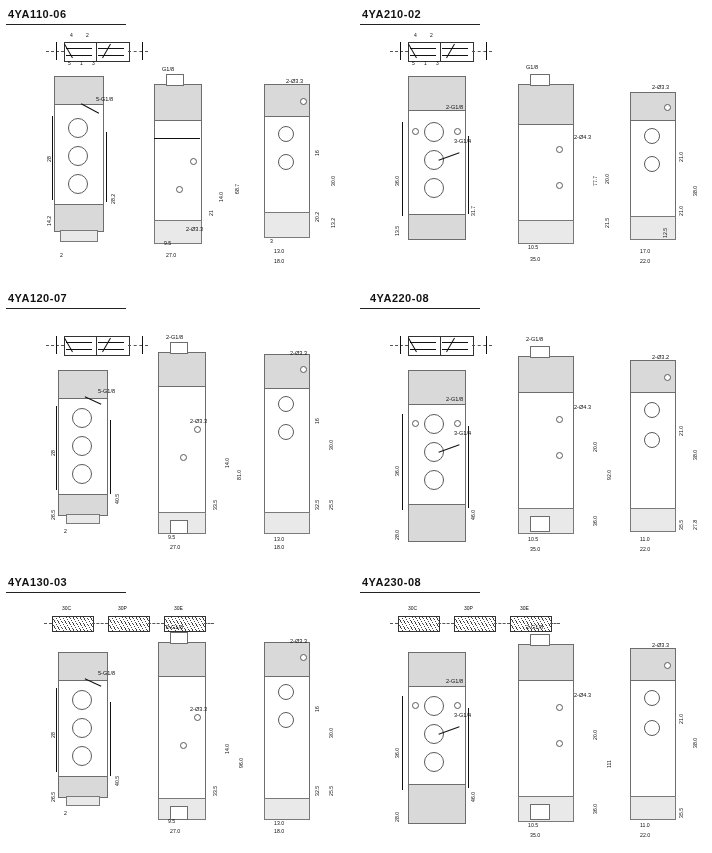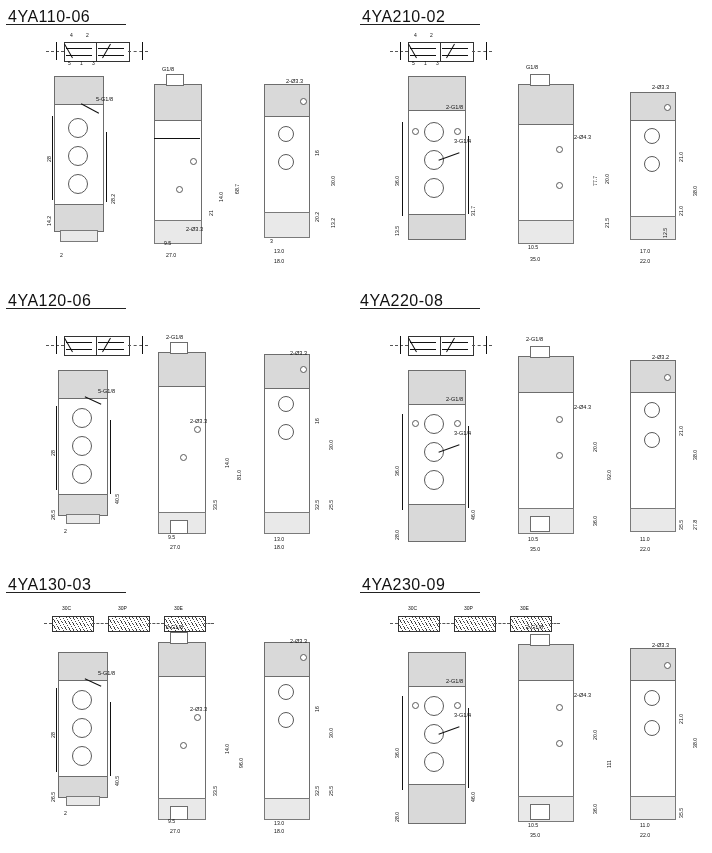--- a/index.html
+++ b/index.html
@@ -1,19 +1,19 @@
 <!DOCTYPE html>
 <html><head>
 <meta charset="utf-8">
 <style>
   html,body{margin:0;padding:0;background:#ffffff;}
   body{width:712px;height:853px;position:relative;font-family:"Liberation Sans",sans-serif;color:#111;}
   .sheet{position:absolute;inset:0;}
   .panel{position:absolute;}
-  .ptitle{font-size:16px;font-weight:normal;letter-spacing:.5px;color:#111;}
+  .ptitle{font-size:11px;font-weight:bold;letter-spacing:.5px;color:#111;}
   .hr{position:absolute;height:1px;background:#222;}
   .blk{position:absolute;background:#d9d9d9;border:1px solid #6d6d6d;}
   .wht{position:absolute;background:#ffffff;border:1px solid #6d6d6d;}
   .lt{position:absolute;background:#e9e9e9;border:1px solid #7a7a7a;}
   .circ{position:absolute;border:1px solid #5a5a5a;border-radius:50%;background:#ffffff;}
   .sm{position:absolute;border:1px solid #5a5a5a;border-radius:50%;background:#ffffff;width:5px;height:5px;}
   .dim{position:absolute;font-size:5.2px;color:#111;white-space:nowrap;font-family:"Liberation Sans",sans-serif;}
   .dimv{position:absolute;font-size:5.2px;color:#111;white-space:nowrap;transform-origin:0 0;transform:rotate(-90deg);}
   .lbl{position:absolute;font-size:5.6px;color:#111;white-space:nowrap;}
   .ln{position:absolute;background:#111;}
@@ -178,21 +178,21 @@
       <div class="dimv" style="left:56px;top:96px;">21.0</div>
       <div class="dimv" style="left:56px;top:150px;">21.0</div>
       <div class="dimv" style="left:40px;top:172px;">12.5</div>
       <div class="dimv" style="left:70px;top:130px;">38.0</div>
       <div class="dim" style="left:18px;top:182px;">17.0</div>
       <div class="dim" style="left:18px;top:192px;">22.0</div>
     </div>
   </div>
 
   <div class="panel" style="left:6px;top:290px;width:346px;height:276px;">
-    <div class="ptitle" style="position:absolute;left:2px;top:2px;">4YA120-06</div>
+    <div class="ptitle" style="position:absolute;left:2px;top:2px;">4YA120-07</div>
     <div class="hr" style="left:0;top:18px;width:120px;"></div>
 
     <div style="position:absolute;left:40px;top:44px;width:110px;height:26px;">
       <div class="symbox" style="left:18px;top:2px;width:32px;height:18px;"></div>
       <div class="symbox" style="left:50px;top:2px;width:32px;height:18px;"></div>
       <div class="ln lnh" style="left:20px;top:8px;width:26px;"></div>
       <div class="ln lnh" style="left:52px;top:8px;width:26px;"></div>
       <div class="ln lnh" style="left:20px;top:15px;width:26px;"></div>
       <div class="ln lnh" style="left:52px;top:15px;width:26px;"></div>
       <div class="ln" style="left:22px;top:3px;width:1px;height:16px;transform:rotate(-30deg);"></div>
@@ -249,21 +249,21 @@
       <div class="dimv" style="left:58px;top:84px;">16</div>
       <div class="dimv" style="left:58px;top:170px;">32.5</div>
       <div class="dimv" style="left:72px;top:170px;">25.5</div>
       <div class="dimv" style="left:72px;top:110px;">30.0</div>
       <div class="dim" style="left:18px;top:196px;">13.0</div>
       <div class="dim" style="left:18px;top:204px;">18.0</div>
     </div>
   </div>
 
   <div class="panel" style="left:360px;top:290px;width:346px;height:276px;">
-    <div class="ptitle" style="position:absolute;left:0;top:2px;">4YA220-08</div>
+    <div class="ptitle" style="position:absolute;left:10px;top:2px;">4YA220-08</div>
     <div class="hr" style="left:0;top:18px;width:120px;"></div>
 
     <div style="position:absolute;left:30px;top:44px;width:110px;height:26px;">
       <div class="symbox" style="left:18px;top:2px;width:32px;height:18px;"></div>
       <div class="symbox" style="left:50px;top:2px;width:32px;height:18px;"></div>
       <div class="ln lnh" style="left:20px;top:8px;width:26px;"></div>
       <div class="ln lnh" style="left:52px;top:8px;width:26px;"></div>
       <div class="ln lnh" style="left:20px;top:15px;width:26px;"></div>
       <div class="ln lnh" style="left:52px;top:15px;width:26px;"></div>
       <div class="ln" style="left:22px;top:3px;width:1px;height:16px;transform:rotate(-30deg);"></div>
@@ -390,21 +390,21 @@
       <div class="dimv" style="left:58px;top:84px;">16</div>
       <div class="dimv" style="left:58px;top:168px;">32.5</div>
       <div class="dimv" style="left:72px;top:168px;">25.5</div>
       <div class="dimv" style="left:72px;top:110px;">30.0</div>
       <div class="dim" style="left:18px;top:192px;">13.0</div>
       <div class="dim" style="left:18px;top:200px;">18.0</div>
     </div>
   </div>
 
   <div class="panel" style="left:360px;top:574px;width:346px;height:276px;">
-    <div class="ptitle" style="position:absolute;left:2px;top:2px;">4YA230-09</div>
+    <div class="ptitle" style="position:absolute;left:2px;top:2px;">4YA230-08</div>
     <div class="hr" style="left:0;top:18px;width:120px;"></div>
 
     <div style="position:absolute;left:28px;top:30px;width:190px;height:36px;">
       <div class="hatch" style="left:10px;top:12px;width:40px;height:14px;"></div>
       <div class="hatch" style="left:66px;top:12px;width:40px;height:14px;"></div>
       <div class="hatch" style="left:122px;top:12px;width:40px;height:14px;"></div>
       <div class="dash" style="left:2px;top:19px;width:8px;"></div>
       <div class="dash" style="left:50px;top:19px;width:16px;"></div>
       <div class="dash" style="left:106px;top:19px;width:16px;"></div>
       <div class="dash" style="left:162px;top:19px;width:10px;"></div>

